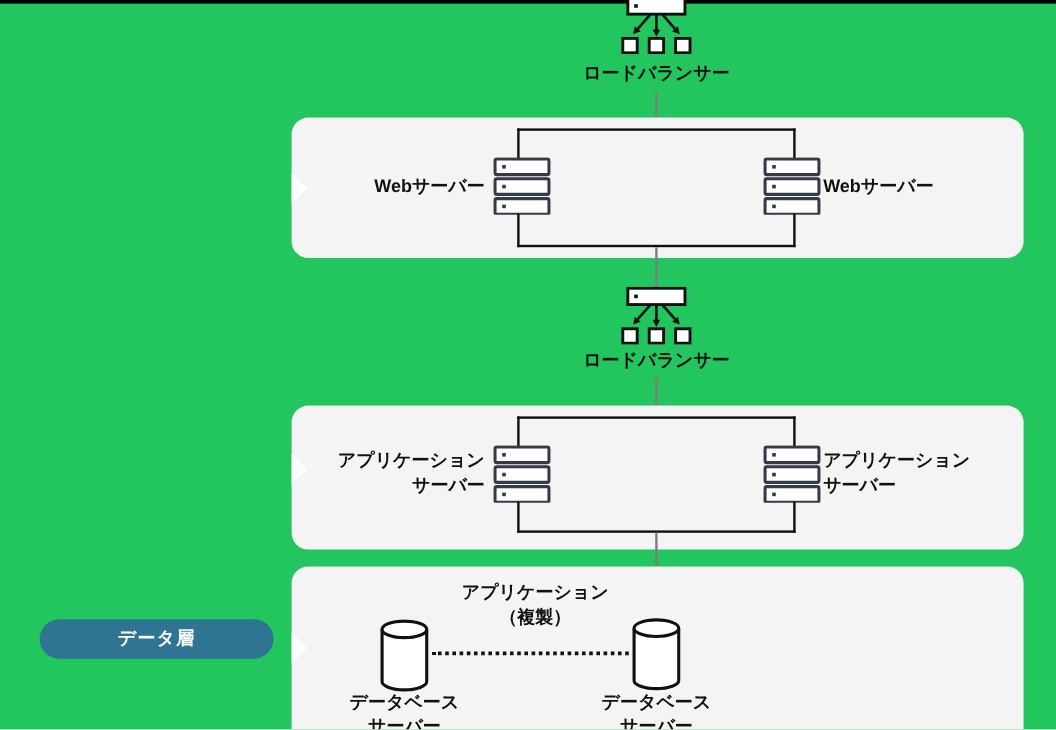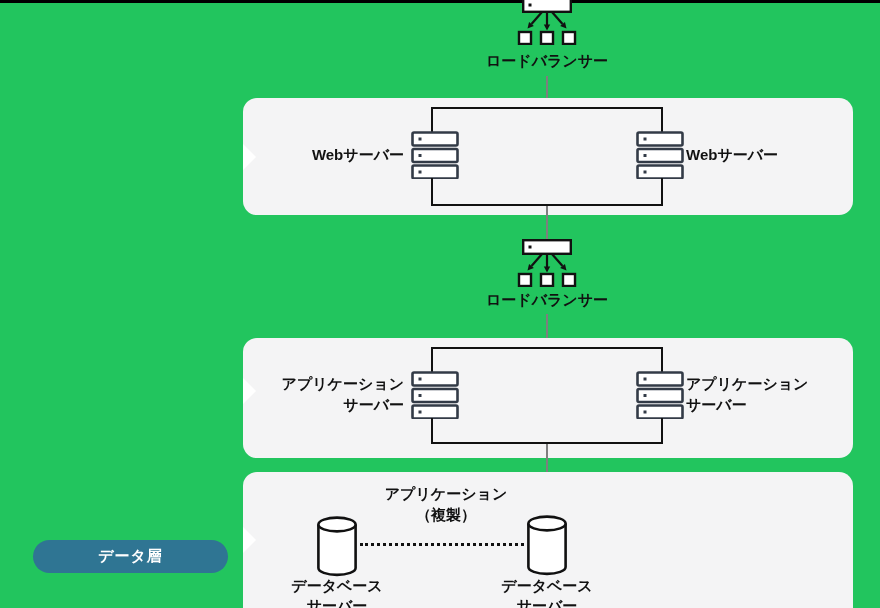--- a/index.html
+++ b/index.html
@@ -138,21 +138,21 @@
     <span>サーバー</span>
   </div>
 
   <div class="vline" style="left:431px;top:418px;height:26px"></div>
   <div class="vline" style="left:661px;top:418px;height:26px"></div>
   <div class="hline" style="left:431px;top:442px;width:232px"></div>
   <div class="gline" style="left:546px;top:444px;height:76px"></div>
 
   <div class="panel" style="top:472px;height:154px"></div>
   <div class="notch" style="top:527px"></div>
-  <div class="pill" style="top:540px">
+  <div class="pill" style="top:516px">
     <span>データ層</span>
   </div>
 
   <div class="lbl center two-line" style="left:346px;top:483px;width:200px">
     <span>アプリケーション</span><br>
     <span>（複製）</span>
   </div>
 
   <svg style="left:316px;top:516px" width="42" height="62" viewBox="0 0 42 62">
     <path d="M2.4 8.5 L2.4 52 A18.6 6.9 0 0 0 39.6 52 L39.6 8.5" fill="#fff" stroke="#111" stroke-width="2.6"></path>

